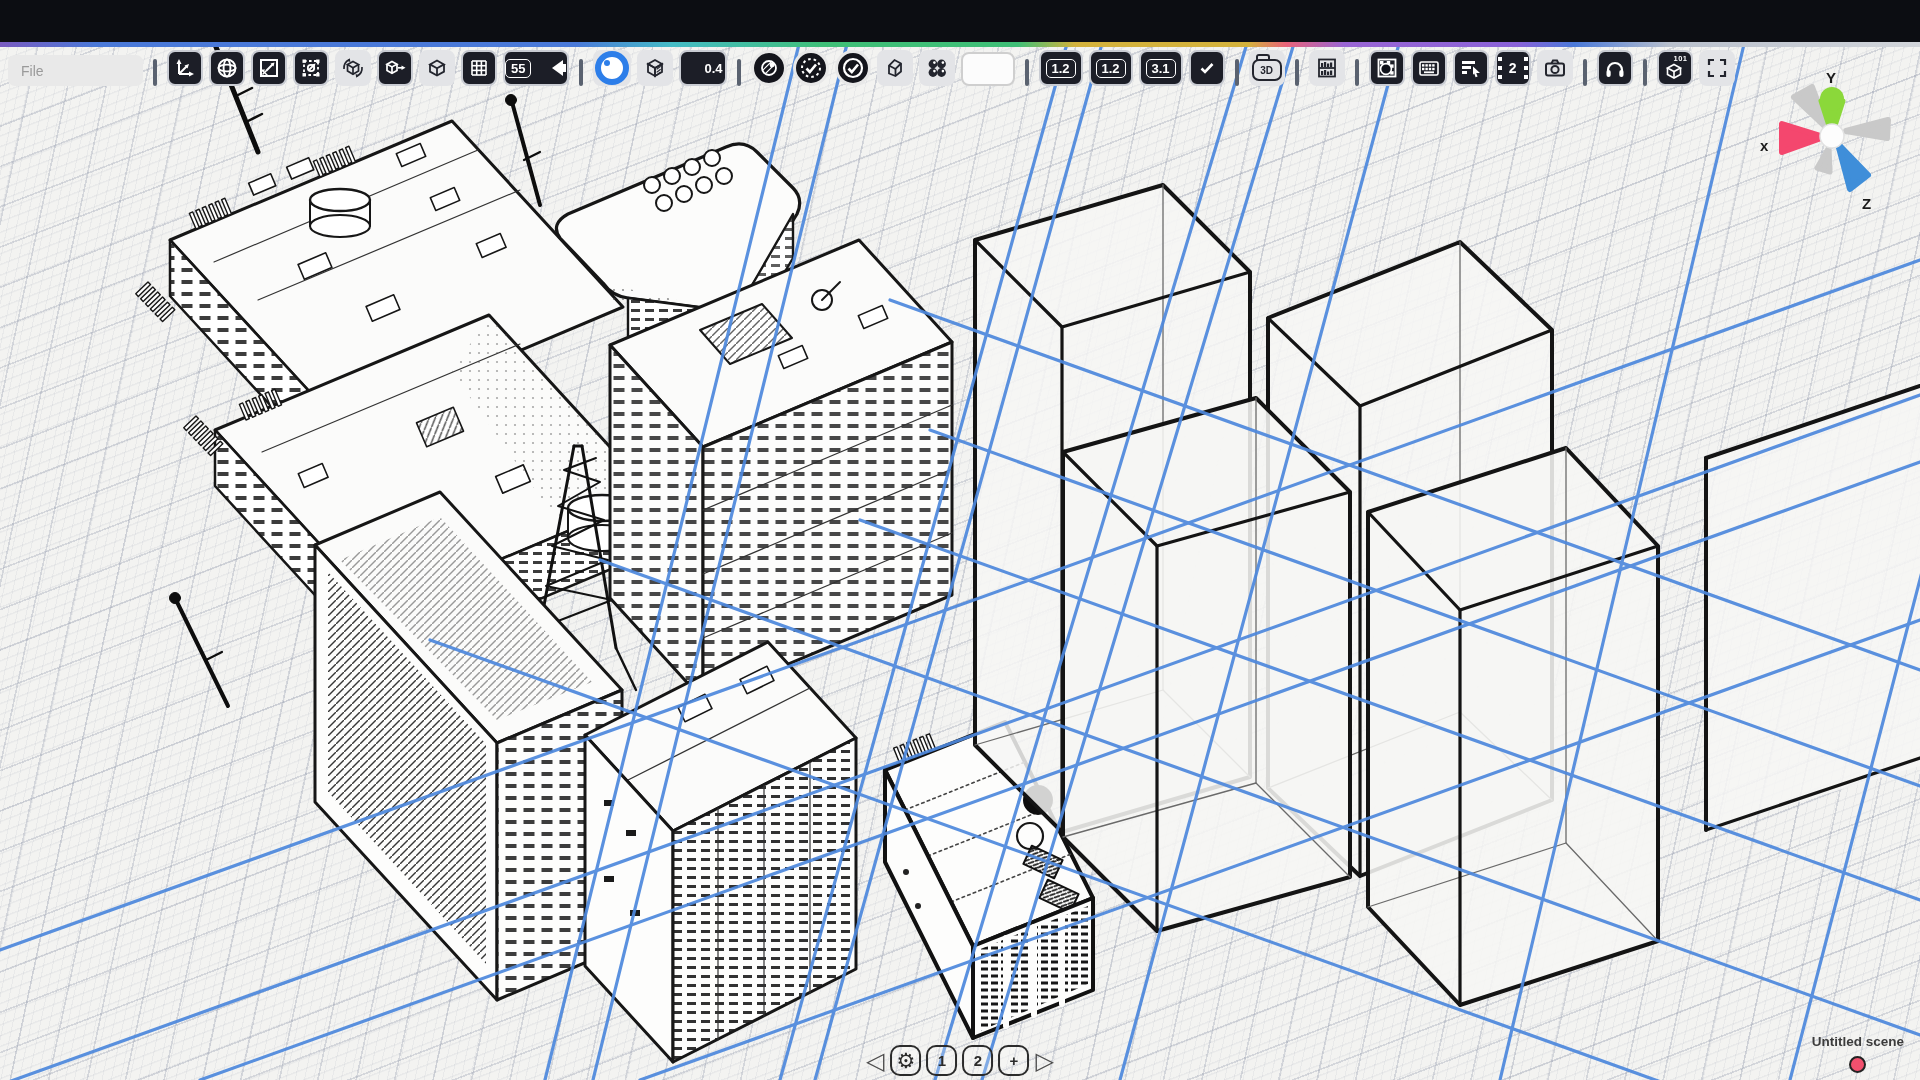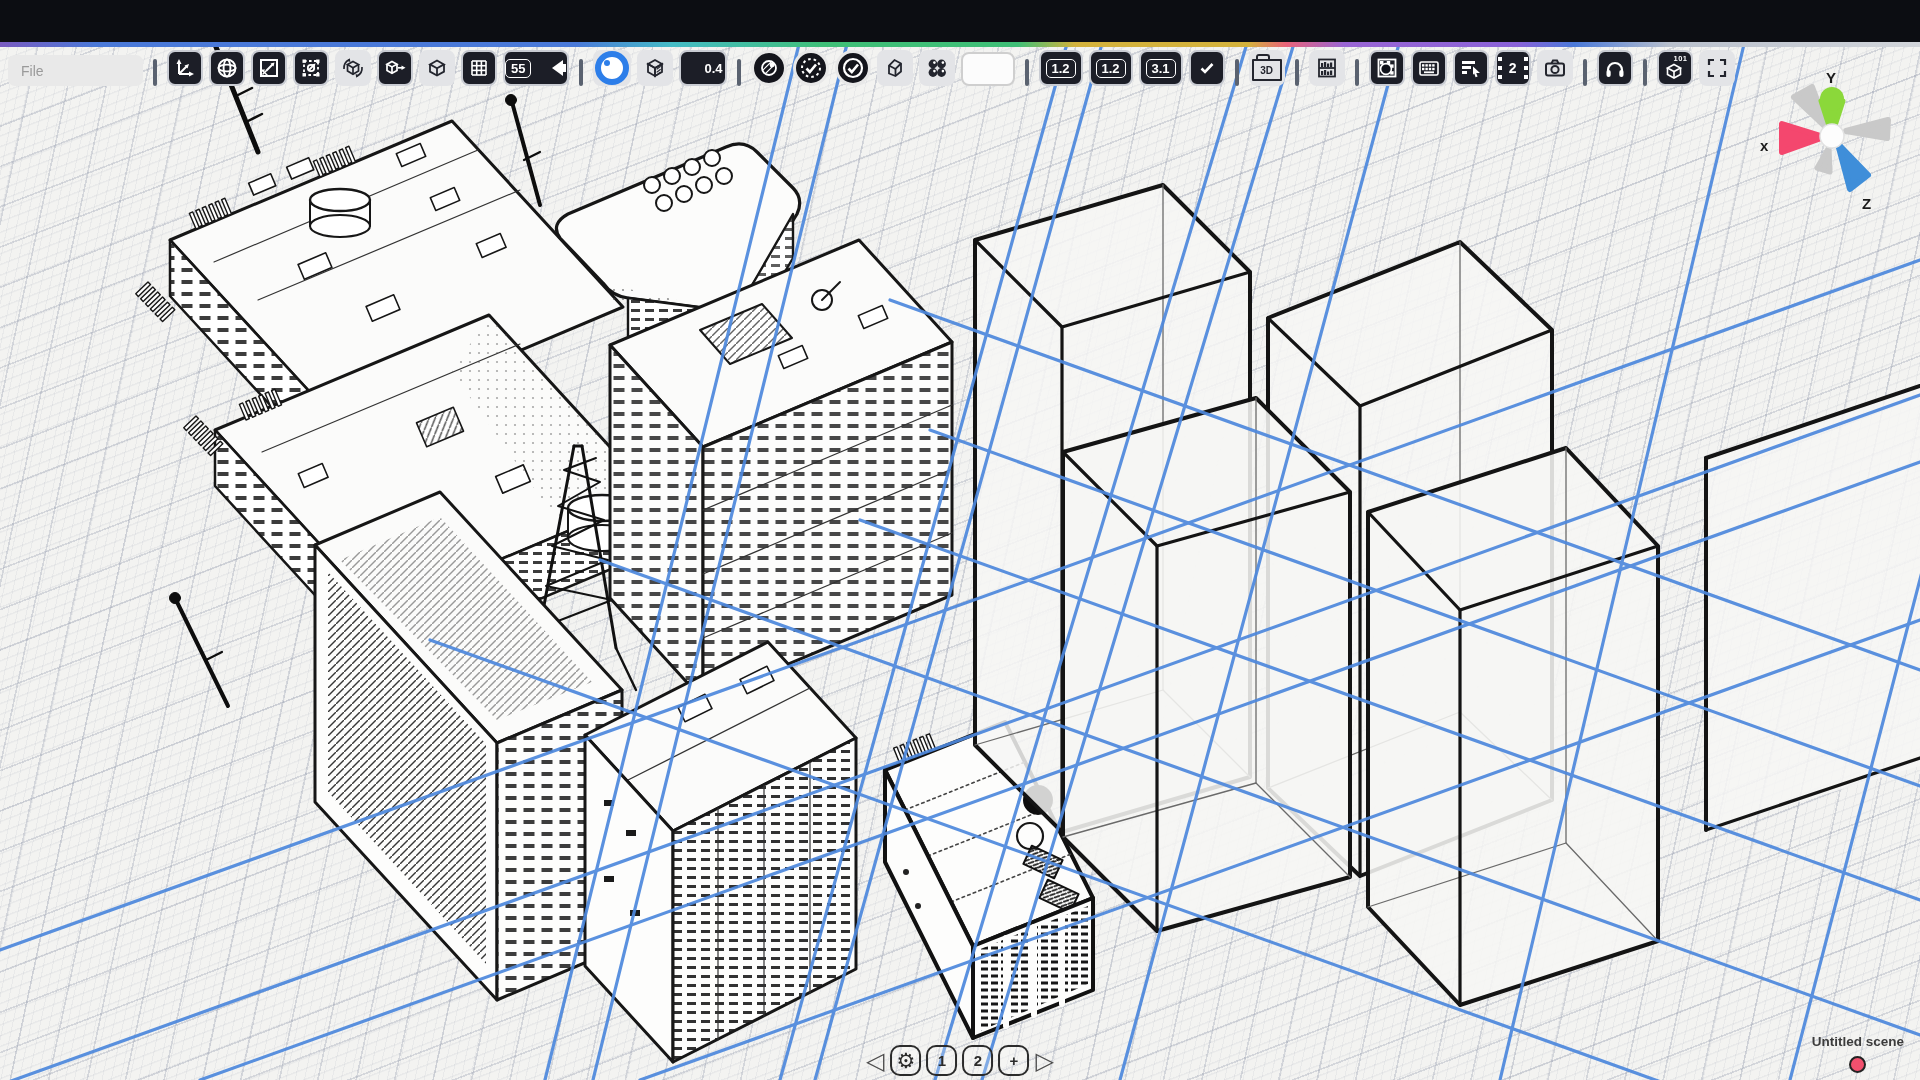--- a/index.html
+++ b/index.html
@@ -17,21 +17,21 @@
     box-sizing:border-box;flex:none;position:relative;}
   .tb.dark{background:#1c1e27;border:2px solid #c9ccd3;}
   .tb.light{background:#e3e4e7;border:2px solid #e3e4e7;}
   .tb.circ{border-radius:50%;width:36px;background:#14151c;border:3px solid #e8e8e8;}
   .tb svg{display:block;}
   .valbox{border:1.7px solid #fff;border-radius:5px;padding:1px 5px;color:#fff;font-size:13px;font-weight:bold;line-height:15px;}
   .wide{min-width:56px;}
   .swatch{min-width:54px;background:#fcfcfc;border:2px solid #cfcfcf;border-radius:8px;height:34px;}
   .donut{width:22px;height:22px;border:6px solid #2d7ee9;border-radius:50%;background:#fff;position:relative;}
   .donut::after{content:"";position:absolute;left:3px;top:3px;width:6px;height:6px;border-radius:50%;background:#2d7ee9;}
-  .folder{width:26px;height:18px;border:2px solid #23252e;border-radius:1px;position:relative;
+  .folder{width:26px;height:18px;border:2px solid #23252e;border-radius:7px;position:relative;
     display:flex;align-items:center;justify-content:center;margin-top:4px;}
   .folder::before{content:"";position:absolute;top:-7px;left:2px;width:10px;height:5px;
     border:2px solid #23252e;border-bottom:none;border-radius:3px 3px 0 0;}
   .folder span{font-size:10px;font-weight:bold;color:#23252e;}
   .film{width:30px;height:26px;position:relative;display:flex;align-items:center;justify-content:center;}
   .film .spk{position:absolute;top:2px;width:4px;height:22px;
     background:repeating-linear-gradient(#fff 0 4px,transparent 4px 9px);}
   .film .spk.l{left:0;} .film .spk.r{right:0;}
   .film span{color:#fff;font-weight:bold;font-size:14px;}
   .badge123{position:absolute;top:2px;right:3px;color:#fff;font-size:7.5px;font-weight:bold;letter-spacing:.5px;}

